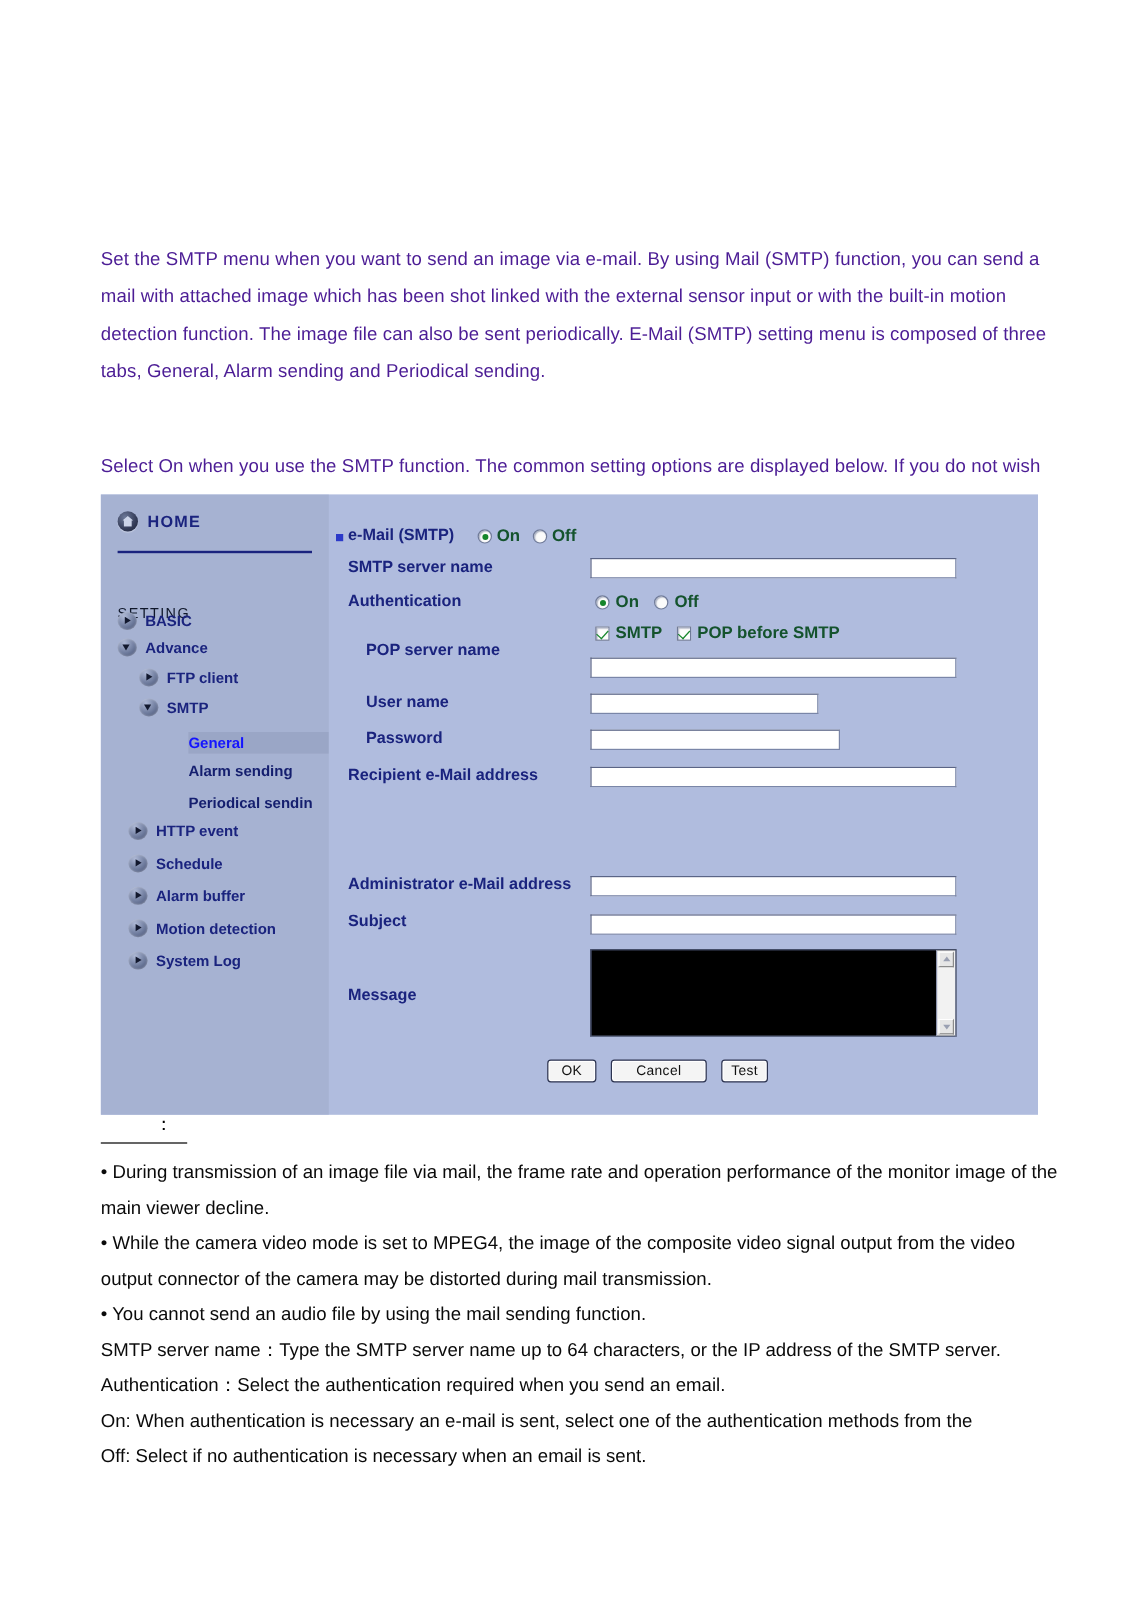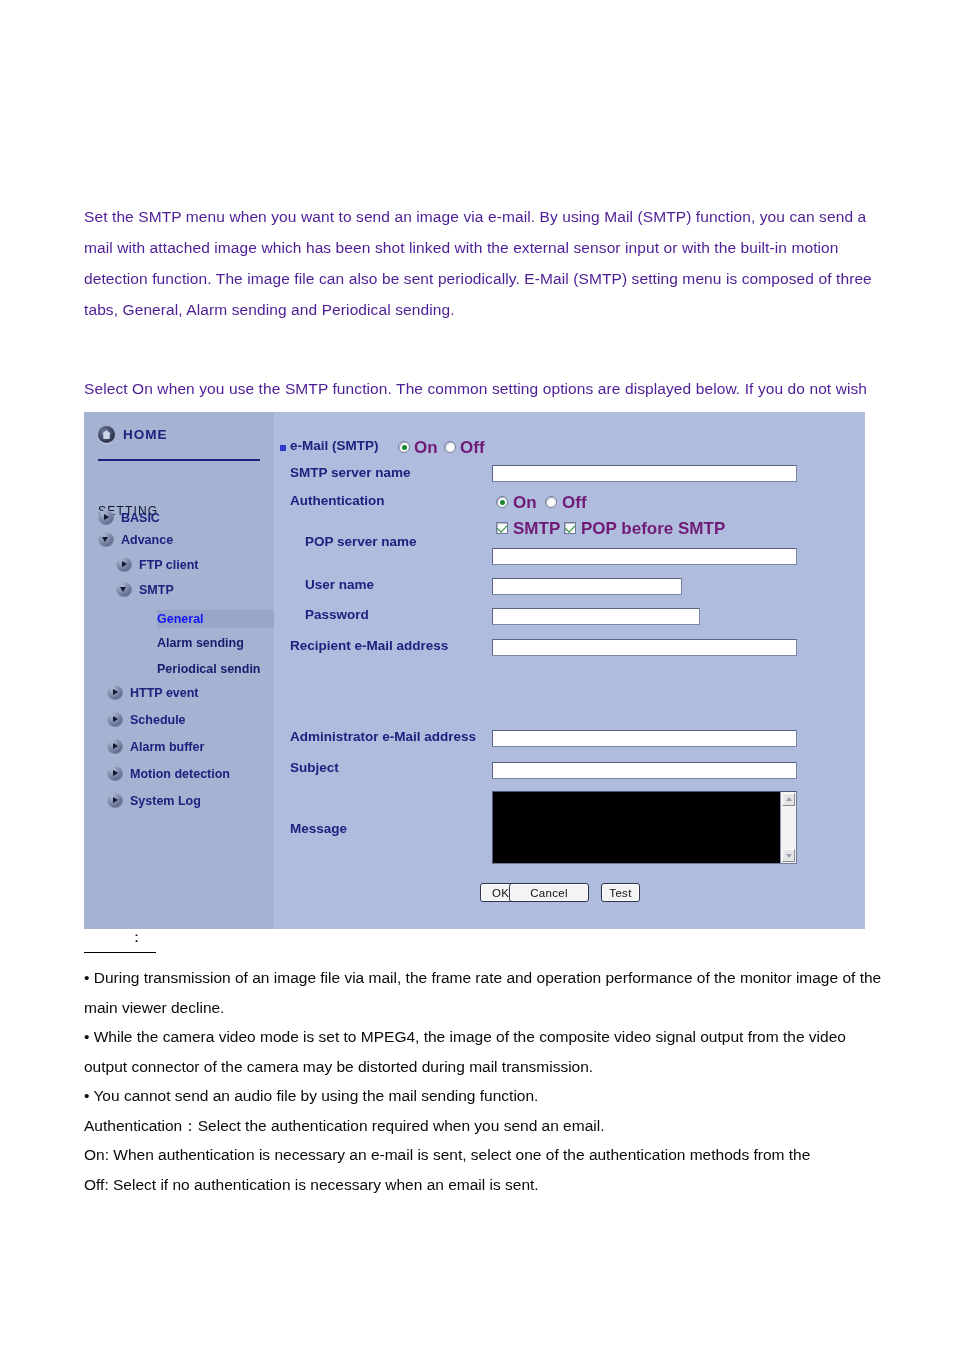--- a/index.html
+++ b/index.html
@@ -92,21 +92,21 @@
 
   .radio{
     position:absolute;width:12px;height:12px;border-radius:50%;
     background:#fbfbfb;border:1px solid #707b99;box-sizing:border-box;
     box-shadow:inset 1px 1px 1px rgba(110,120,150,.55);
   }
   .radio.on:after{
     content:"";position:absolute;left:2.5px;top:2.5px;width:5px;height:5px;
     border-radius:50%;background:#16862b;
   }
-  .rlabel{position:absolute;font-size:17px;font-weight:bold;color:#701a75;}
+  .rlabel{position:absolute;font-size:14px;font-weight:bold;color:#14532d;}
 
   .checkbox{
     position:absolute;width:12px;height:12px;background:#fdfdfd;
     border:1px solid #707b99;box-sizing:border-box;
     box-shadow:inset 1px 1px 1px rgba(110,120,150,.5);
   }
   .checkbox.on:after{
     content:"";position:absolute;left:1.5px;top:0px;width:5px;height:8px;
     border:solid #17872c;border-width:0 1.8px 1.8px 0;transform:rotate(42deg);
   }
@@ -249,32 +249,33 @@
       <div class="f-input" style="left:218px;top:350px;width:305px;"></div>
 
       <div class="f-label" style="left:16px;top:409px;">Message</div>
       <div class="msgbox" style="left:218px;top:379px;width:305px;height:73px;">
         <div class="sbar">
           <div class="sbtn up"></div>
           <div class="sbtn down"></div>
         </div>
       </div>
 
-      <div class="btn" style="left:182px;top:471px;width:41px;margin-left:24px;">OK</div>
+      <div class="btn" style="left:182px;top:471px;width:41px;">OK</div>
       <div class="btn" style="left:235px;top:471px;width:80px;">Cancel</div>
       <div class="btn" style="left:327px;top:471px;width:39px;">Test</div>
     </div>
   </div>
 
   <div class="note-head">
     <span class="colon">：</span>
   </div>
 
   <div class="notes">
     <div>• During transmission of an image file via mail, the frame rate and operation performance of the monitor image of the main viewer decline.</div>
     <div>• While the camera video mode is set to MPEG4, the image of the composite video signal output from the video output connector of the camera may be distorted during mail transmission.</div>
     <div>• You cannot send an audio file by using the mail sending function.</div>
+    <div>SMTP server name：Type the SMTP server name up to 64 characters, or the IP address of the SMTP server.</div>
     <div>Authentication：Select the authentication required when you send an email.</div>
     <div>On: When authentication is necessary an e-mail is sent, select one of the authentication methods from the</div>
     <div>Off: Select if no authentication is necessary when an email is sent.</div>
   </div>
 
 </div>
 
 </body></html>

